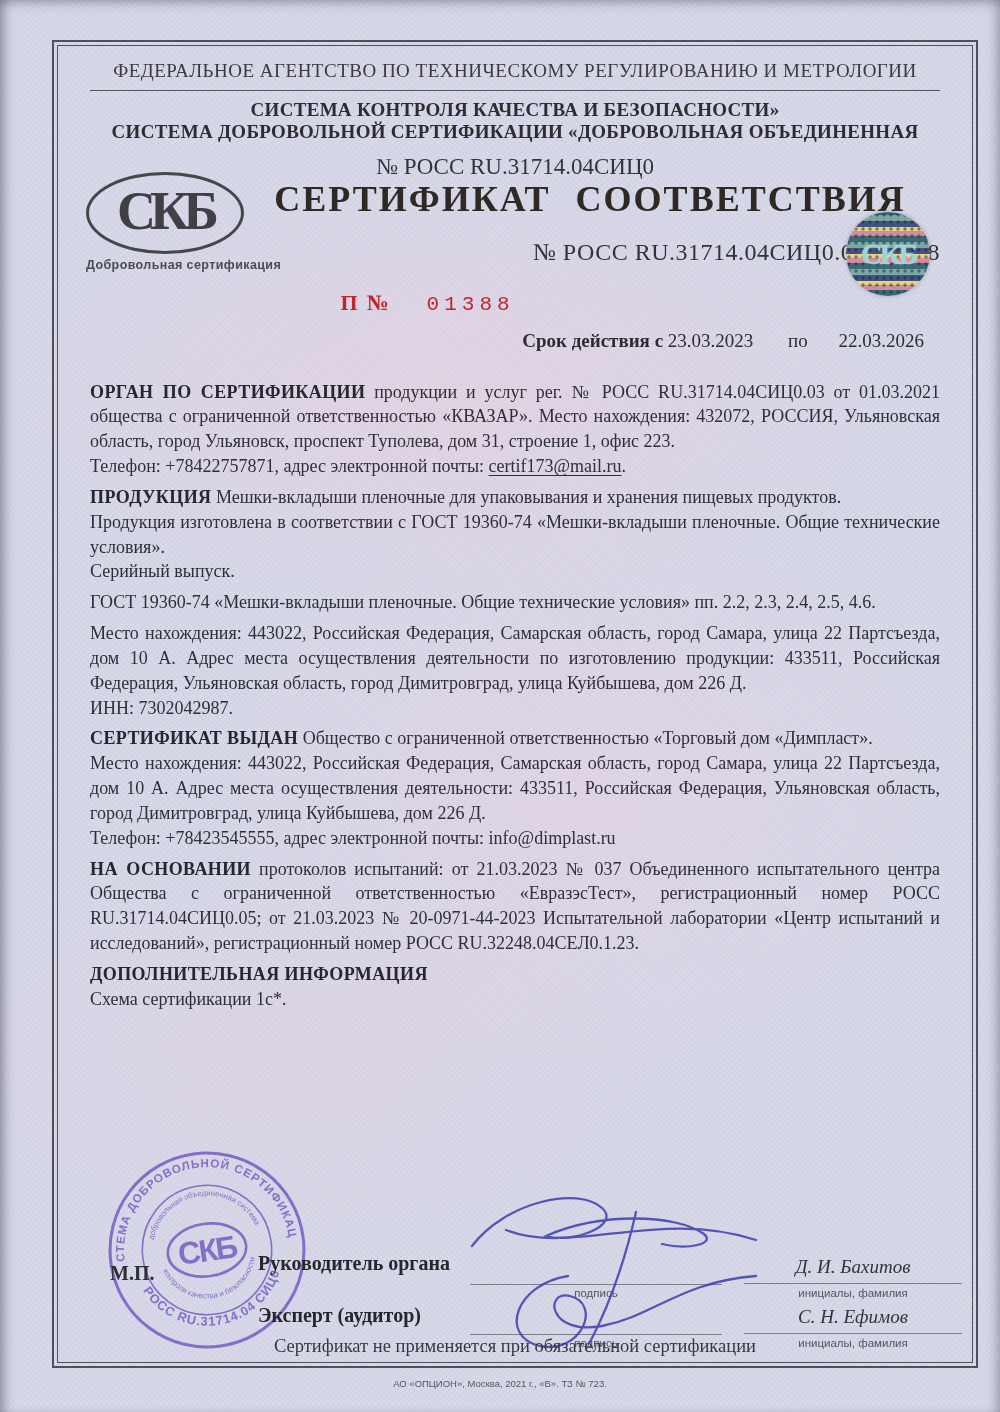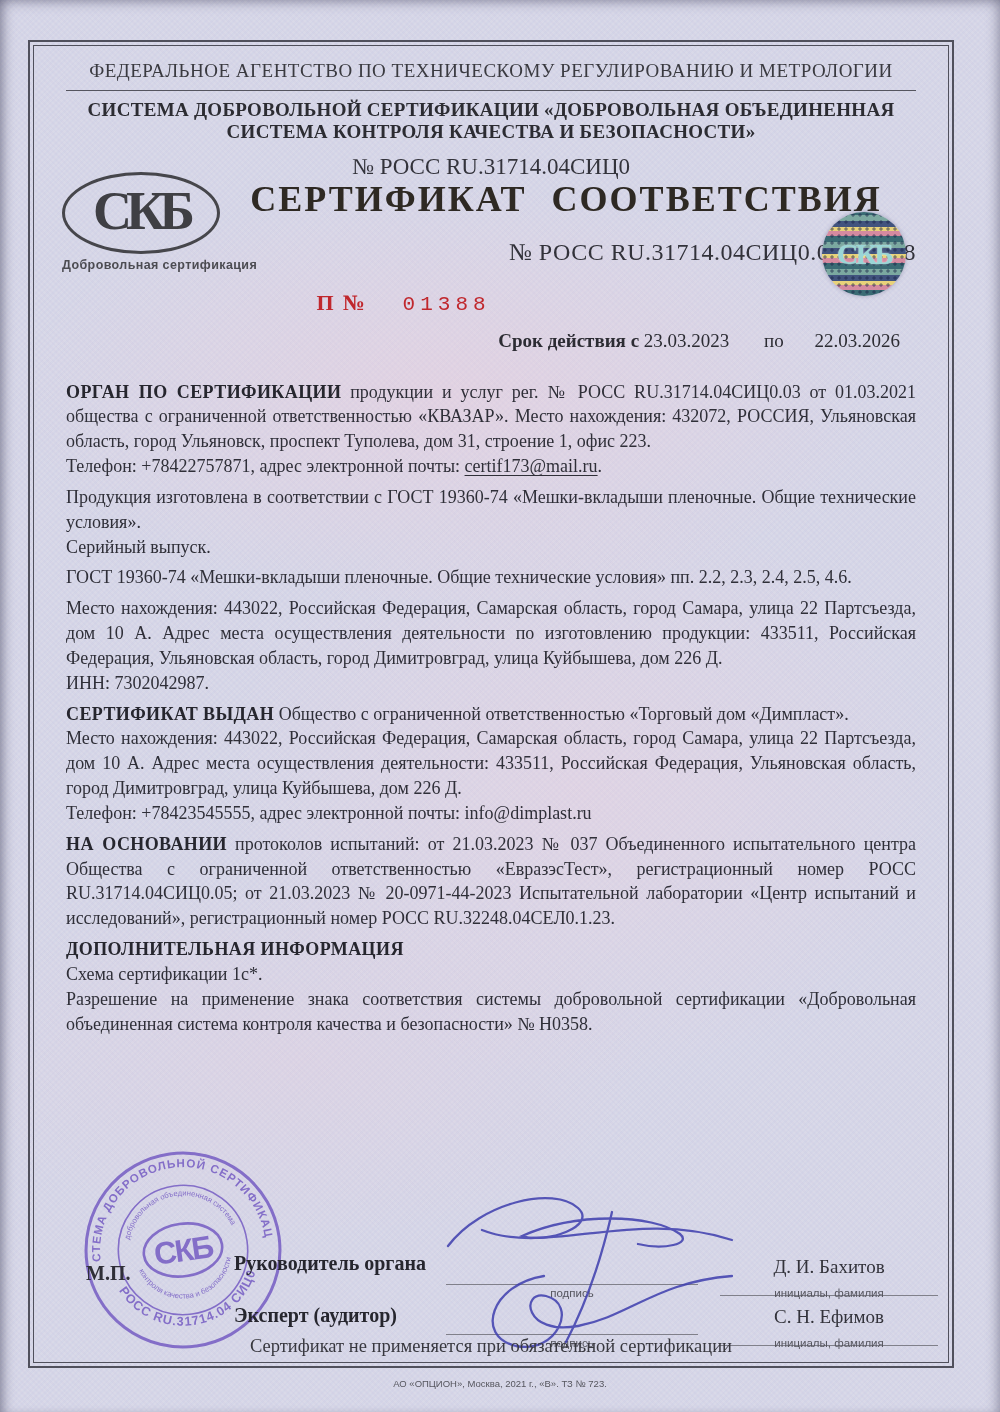--- a/index.html
+++ b/index.html
@@ -12,21 +12,21 @@
       radial-gradient(ellipse 520px 420px at 58% 56%, rgba(243,208,222,0.32), transparent 70%),
       radial-gradient(ellipse 500px 260px at 30% 75%, rgba(236,204,220,0.25), transparent 70%),
       repeating-linear-gradient(45deg, rgba(196,186,219,0.13) 0 2px, transparent 2px 4px),
       repeating-linear-gradient(-45deg, rgba(182,194,228,0.13) 0 2px, transparent 2px 4px);
     box-shadow: inset 10px 0 12px -7px rgba(70,70,95,.55), inset -10px 0 12px -7px rgba(70,70,95,.4), inset 0 10px 12px -7px rgba(70,70,95,.35);
     font-family:"Liberation Serif","DejaVu Serif",serif;
     color:#2e2e36;
     overflow:hidden;
   }
   .frame{
-    position:absolute;left:28px;top:40px;width:922px;height:1324px;
+    position:absolute;left:52px;top:40px;width:922px;height:1324px;
     border:2px solid #50505c;
   }
   .frame-inner{
     position:absolute;inset:3px;border:1px solid #50505c;
     padding:0 32px;box-sizing:border-box;
   }
   .hdr-agency{
     padding:12px 0 6px 0;text-align:center;
     font-size:19px;line-height:1.35;letter-spacing:.5px;color:#3a3a40;
     border-bottom:1.5px solid #55555f;
@@ -66,39 +66,39 @@
     background-size:7px 7px, auto;
     display:flex;align-items:center;justify-content:center;
     box-shadow:0 0 4px rgba(80,80,120,.4);
   }
   .holo-text{font-size:30px;font-weight:bold;color:#9ad6d6;letter-spacing:-3px;text-shadow:0 0 2px rgba(255,255,255,.6);}
   .stamp{position:absolute;left:48px;top:1103px;width:202px;height:202px;transform:rotate(-8deg);opacity:.82;pointer-events:none;}
   .mp{position:absolute;left:52px;top:1216px;font-size:20px;font-weight:bold;color:#2f2f38;}
   .sig-role{position:absolute;font-size:20px;font-weight:bold;color:#26262e;white-space:nowrap;}
   .sig-line{position:absolute;width:252px;border-bottom:1.2px solid #80808a;height:0;}
   .sig-caption{position:absolute;width:252px;text-align:center;font-family:"Liberation Sans","DejaVu Sans",sans-serif;font-size:11.5px;color:#55555e;}
-  .sig-name{position:absolute;width:218px;text-align:center;font-size:19px;color:#33333b;border-bottom:1.2px solid #80808a;padding-bottom:17px;white-space:nowrap;}
+  .sig-name{position:absolute;width:218px;text-align:center;font-size:19px;color:#33333b;border-bottom:1.2px solid #80808a;padding-bottom:5px;white-space:nowrap;font-style:italic;}
   .sig-name-caption{position:absolute;width:218px;text-align:center;font-family:"Liberation Sans","DejaVu Sans",sans-serif;font-size:11.5px;color:#55555e;}
   .sig-svg{position:absolute;left:392px;top:1138px;pointer-events:none;}
   .footer-note{position:absolute;left:0;right:0;top:1290px;text-align:center;font-size:18.5px;color:#38383f;}
   .print-info{position:absolute;left:0;right:0;top:1378px;text-align:center;font-family:"Liberation Sans","DejaVu Sans",sans-serif;font-size:9.5px;color:#56565e;}
   .stamp text{font-family:"Liberation Sans","DejaVu Sans",sans-serif;fill:#7258c2;}
 </style>
 </head>
 <body>
 
 <div class="page">
   <div class="frame">
     <div class="frame-inner">
 
       <div class="hdr-agency">ФЕДЕРАЛЬНОЕ АГЕНТСТВО ПО ТЕХНИЧЕСКОМУ РЕГУЛИРОВАНИЮ И МЕТРОЛОГИИ</div>
 
       <div class="hdr-system">
+        <div>СИСТЕМА КОНТРОЛЯ  КАЧЕСТВА  И БЕЗОПАСНОСТИ»</div>
         <div>СИСТЕМА ДОБРОВОЛЬНОЙ СЕРТИФИКАЦИИ «ДОБРОВОЛЬНАЯ ОБЪЕДИНЕННАЯ</div>
-        <div>СИСТЕМА КОНТРОЛЯ  КАЧЕСТВА  И БЕЗОПАСНОСТИ»</div>
       </div>
       <div class="hdr-sysnum">№ РОСС RU.31714.04СИЦ0</div>
 
       <div class="title-wrap">
         <span class="doc-title">СЕРТИФИКАТ СООТВЕТСТВИЯ</span>
       </div>
       <div class="cert-num">№ РОСС RU.31714.04СИЦ0.03.Н0358</div>
 
       <div class="blank-row">
         <span class="blank-label">П №</span>
@@ -113,20 +113,21 @@
       </div>
 
       <div class="body-sections">
 
         <div class="sec">
           <p><b>ОРГАН ПО СЕРТИФИКАЦИИ</b><span> продукции и услуг рег. № РОСС RU.31714.04СИЦ0.03 от 01.03.2021 общества с ограниченной ответственностью «КВАЗАР».  Место нахождения: 432072, РОССИЯ, Ульяновская область, город Ульяновск, проспект Туполева, дом 31, строение 1, офис 223.</span></p>
           <p><span>Телефон: +78422757871, адрес электронной почты: </span><span class="u">certif173@mail.ru</span><span>.</span></p>
         </div>
 
         <div class="sec">
+          <p><b>ПРОДУКЦИЯ</b><span> Мешки-вкладыши пленочные для упаковывания и хранения пищевых продуктов.</span></p>
           <p>Продукция изготовлена в соответствии с  ГОСТ 19360-74 «Мешки-вкладыши пленочные. Общие технические условия».</p>
           <p>Серийный выпуск.</p>
         </div>
 
         <div class="sec">
           <p>ГОСТ  19360-74  «Мешки-вкладыши  пленочные.  Общие  технические условия» пп. 2.2, 2.3, 2.4, 2.5, 4.6.</p>
         </div>
 
         <div class="sec">
           <p>Место нахождения: 443022, Российская Федерация, Самарская область, город Самара, улица 22 Партсъезда, дом 10 А. Адрес места осуществления деятельности по изготовлению продукции: 433511, Российская Федерация, Ульяновская область, город Димитровград, улица Куйбышева, дом 226 Д.</p>
@@ -139,21 +140,20 @@
           <p>Телефон: +78423545555, адрес электронной почты: info@dimplast.ru</p>
         </div>
 
         <div class="sec">
           <p><b>НА ОСНОВАНИИ</b><span> протоколов испытаний: от 21.03.2023 № 037 Объединенного испытательного центра Общества с ограниченной ответственностью «ЕвразэсТест», регистрационный номер РОСС RU.31714.04СИЦ0.05; от 21.03.2023 № 20-0971-44-2023 Испытательной лаборатории «Центр испытаний и исследований», регистрационный номер РОСС RU.32248.04СЕЛ0.1.23.</span></p>
         </div>
 
         <div class="sec">
           <p class="head-line">ДОПОЛНИТЕЛЬНАЯ ИНФОРМАЦИЯ</p>
           <p>Схема сертификации 1с*.</p>
-          <p>Разрешение на применение знака соответствия системы добровольной сертификации «Добровольная объединенная система контроля качества и безопасности» № Н0358.</p>
         </div>
       </div>
 
       <div class="logo">
         <div class="logo-ellipse">
           <span class="logo-text">СКБ</span>
         </div>
         <div class="logo-caption">Добровольная сертификация</div>
       </div>
 

